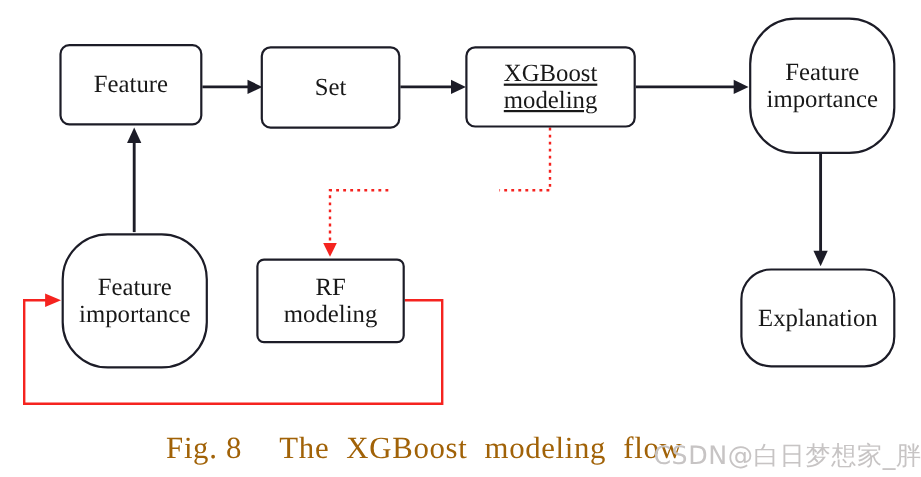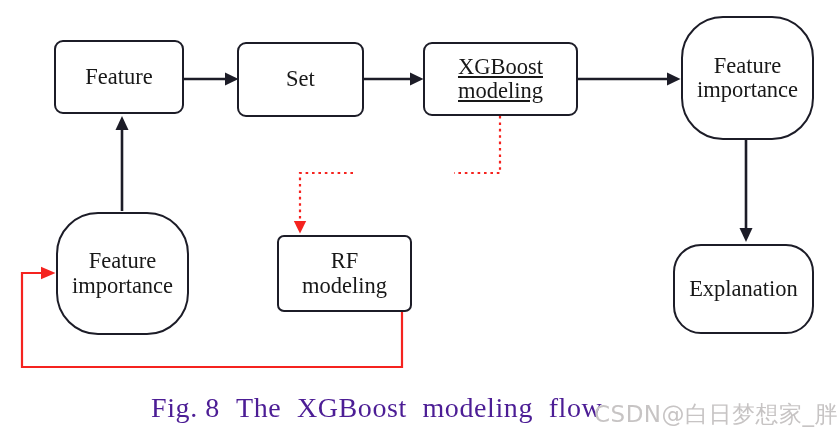--- a/index.html
+++ b/index.html
@@ -30,38 +30,38 @@
     font-size: 22.5px;
     line-height: 1.07;
     color: #181818;
   }
   .node span { display: block; white-space: nowrap; }
   #n-fs  { left: 54px;  top: 40px;  width: 130px; height: 74px;  border-radius: 9px; }
   #n-nds { left: 237px; top: 42px;  width: 127px; height: 75px;  border-radius: 9px; }
   #n-xgb { left: 423px; top: 42px;  width: 155px; height: 74px;  border-radius: 9px; text-decoration: underline; }
   #n-fit { left: 681px; top: 16px;  width: 133px; height: 124px; border-radius: 42px; }
   #n-fib { left: 56px;  top: 212px; width: 133px; height: 123px; border-radius: 42px; }
-  #n-rf  { left: 233px; top: 235px; width: 135px; height: 77px;  border-radius: 7px; margin-left: 44px; }
+  #n-rf  { left: 233px; top: 235px; width: 135px; height: 77px;  border-radius: 7px; }
   #n-exp { left: 673px; top: 244px; width: 141px; height: 90px;  border-radius: 28px; justify-content: center; }
   .edge-label {
     position: absolute;
     left: 352px; top: 160px;
     width: 104px;
     text-align: center;
     font-size: 22px;
     color: #161616;
     line-height: 1.1;
   }
   .caption {
     position: absolute;
     left: 151px; top: 392px;
     display: flex;
-    gap: 16px;
+    gap: 34px;
     font-size: 28px;
-    color: #4c1d95;
+    color: #a16207;
     letter-spacing: 0.6px;
     white-space: nowrap;
   }
   .caption .cap-title { word-spacing: 8px; }
   .watermark {
     position: absolute;
     left: 594px; top: 399px;
     font-size: 23px;
     color: #c7c4c4;
     font-family: "DejaVu Sans", sans-serif;

